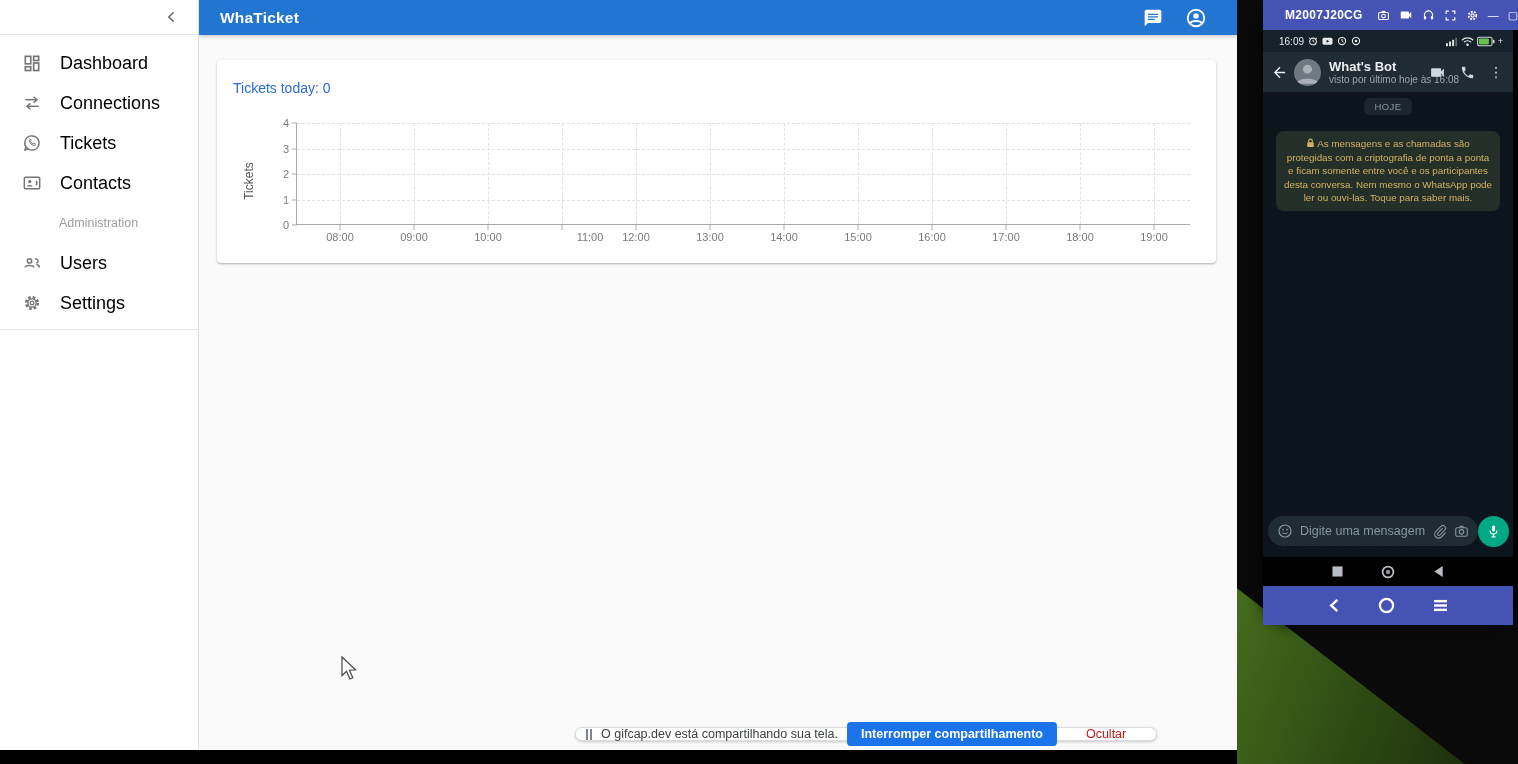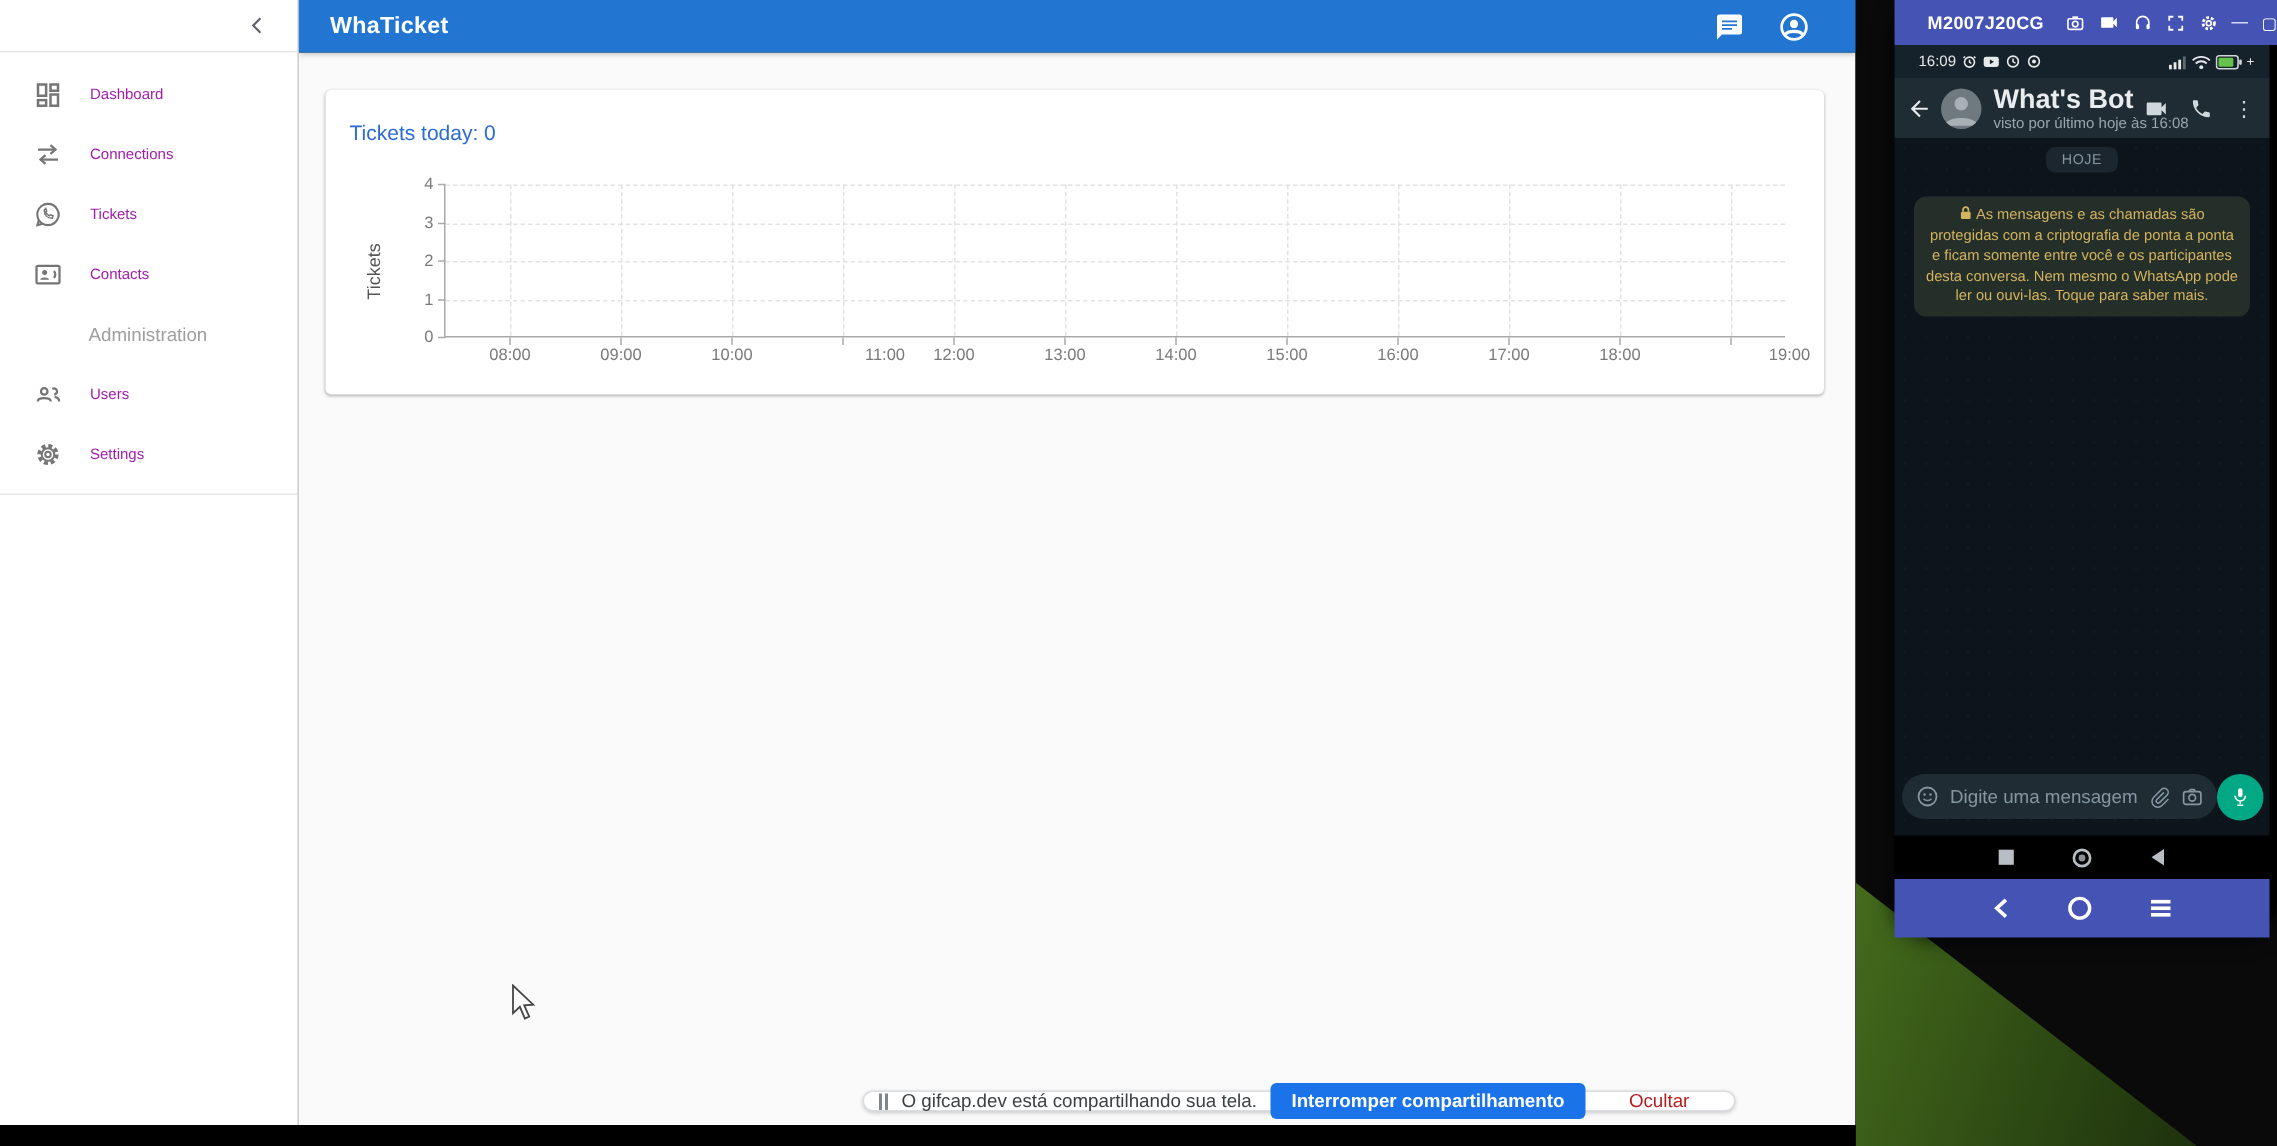--- a/index.html
+++ b/index.html
@@ -12,21 +12,21 @@
     background:#fff; border-right:1px solid #e0e0e0; z-index:5; }
   .sb-header { height:35px; border-bottom:1px solid #e6e6e6; display:flex;
     align-items:center; justify-content:flex-end; padding-right:18px; }
   .collapse-btn { background:none; border:none; cursor:pointer; color:#5f6368;
     display:flex; align-items:center; }
   .nav { padding-top:8px; }
   .nav-item { height:40px; display:flex; align-items:center; padding-left:20px;
     cursor:pointer; }
   .nav-icon { width:24px; height:24px; display:flex; align-items:center;
     justify-content:center; color:#757575; }
-  .nav-label { margin-left:16px; font-size:10px; color:#a21caf; }
+  .nav-label { margin-left:16px; font-size:18px; color:#000000; }
   .nav-subheader { height:40px; display:flex; align-items:center;
     padding-left:59px; font-size:12.5px; color:#9e9e9e; }
   .nav-divider { margin-top:6px; border-top:1px solid #e6e6e6; }
 
   
   .topbar { position:absolute; left:199px; top:0; width:1038px; height:35px;
     background:#2276d2; display:flex; align-items:center; z-index:4;
     box-shadow:0 1px 4px rgba(0,0,0,.25); }
   .topbar h1 { margin-left:21px; font-size:15.5px; font-weight:bold; color:#fff;
     letter-spacing:.2px; }
@@ -99,21 +99,21 @@
 
   .statusbar { height:22px; background:#16222b; display:flex; align-items:center;
     padding:0 10px 0 16px; color:#e6e9ea; font-size:10px; gap:4px; }
   .sb-right { margin-left:auto; display:flex; align-items:center; gap:3px; }
 
   .wa-header { height:40px; background:#1f2c34; display:flex; align-items:center;
     padding:0 6px 0 8px; }
   .avatar { width:27px; height:27px; border-radius:50%; background:#6e7a80;
     margin:0 8px 0 6px; overflow:hidden; flex-shrink:0; position:relative; }
   .wa-names { display:flex; flex-direction:column; min-width:0; }
-  .wa-name { color:#e9edef; font-size:18px; font-weight:bold; white-space:nowrap; }
+  .wa-name { color:#e9edef; font-size:13px; font-weight:bold; white-space:nowrap; }
   .wa-sub { color:#99a6ad; font-size:10px; white-space:nowrap; }
   .wa-actions { margin-left:auto; display:flex; align-items:center; gap:14px;
     padding-right:4px; }
   .wa-btn { background:none; border:none; cursor:pointer; color:#cfd8dc;
     display:flex; align-items:center; font-size:14px; font-family:inherit; }
 
   .wa-chat { flex:1; background:#0c151c; position:relative;
     background-image:radial-gradient(rgba(255,255,255,.02) 1px, transparent 1px);
     background-size:14px 14px; display:flex; flex-direction:column; }
   .hoje { align-self:center; margin-top:6px; background:#1b262e; color:#8696a0;
@@ -295,21 +295,21 @@
             <div class="vgrid" style="left: 635px;"></div>
             <div class="xlab" style="left: 635px;">16:00</div>
             <div class="xtick" style="left: 635px;"></div>
             <div class="vgrid" style="left: 709px;"></div>
             <div class="xlab" style="left: 709px;">17:00</div>
             <div class="xtick" style="left: 709px;"></div>
             <div class="vgrid" style="left: 783px;"></div>
             <div class="xlab" style="left: 783px;">18:00</div>
             <div class="xtick" style="left: 783px;"></div>
             <div class="vgrid" style="left: 857px;"></div>
-            <div class="xlab" style="left: 896px;">19:00</div>
+            <div class="xlab" style="left: 857px;">19:00</div>
             <div class="xtick" style="left: 857px;"></div>
           </div>
       </div>
     </section>
   </main>
 
   <svg class="cursor" width="18" height="26" viewBox="0 0 18 26">
     <path d="M2 1 L2 19.5 L6.6 15.2 L9.9 23 L12.8 21.7 L9.5 14.2 L15.5 13.8 Z" fill="#fdfdfd" stroke="#444" stroke-width="1.2"></path>
   </svg>
 

